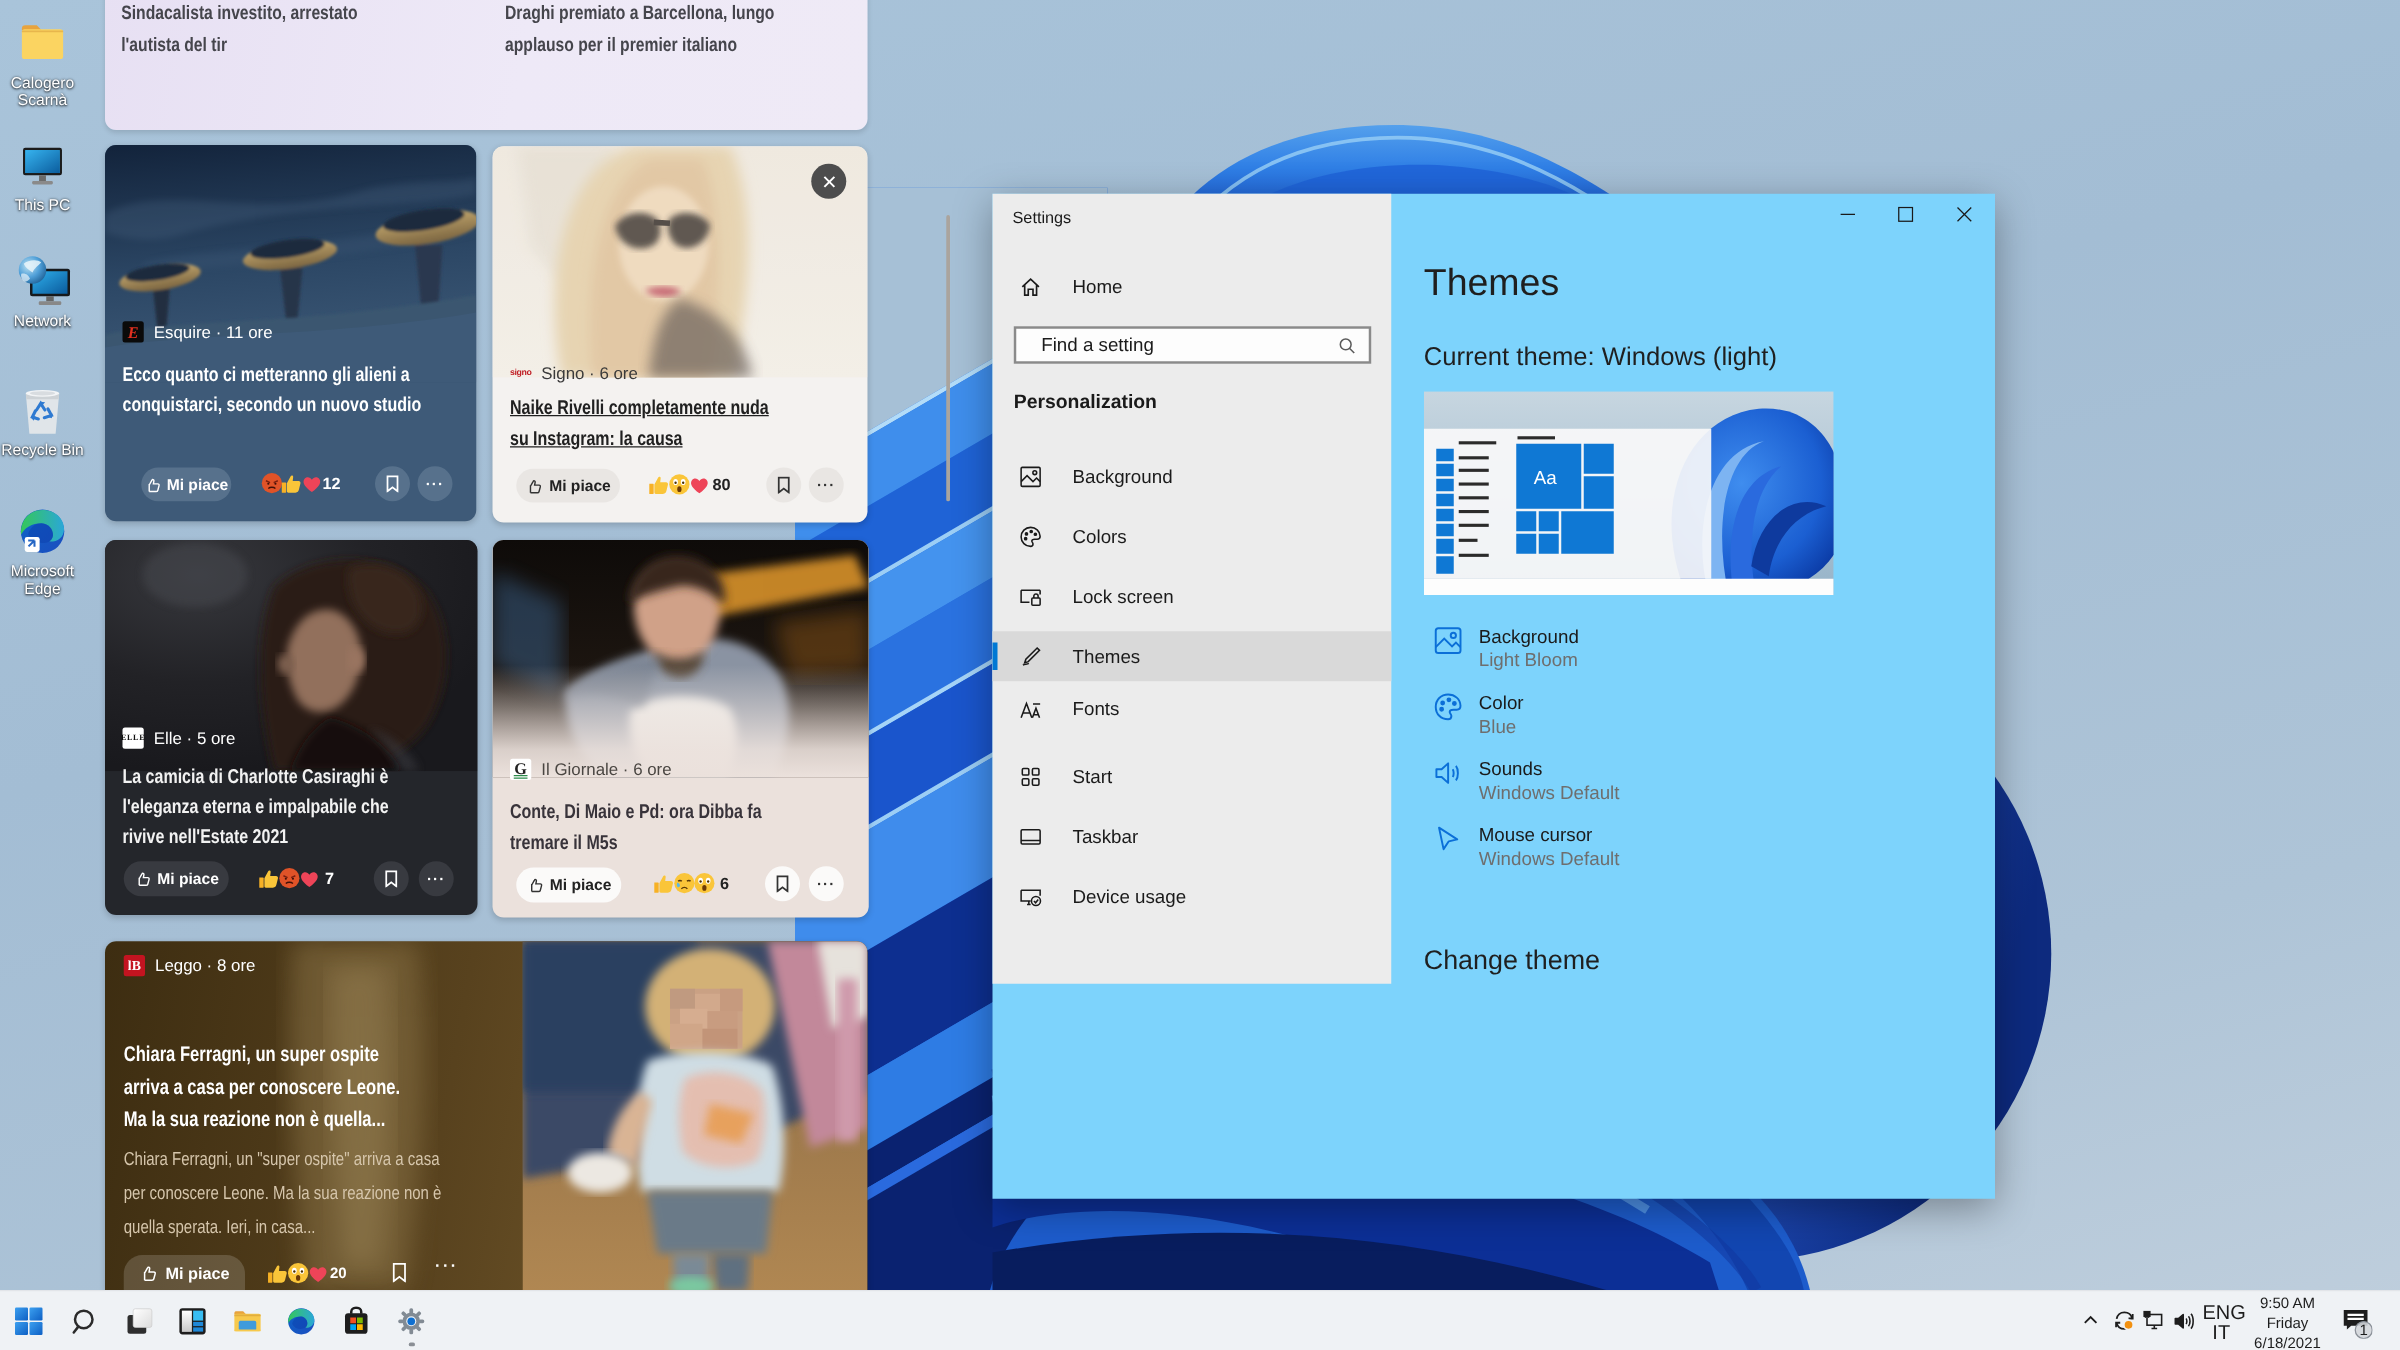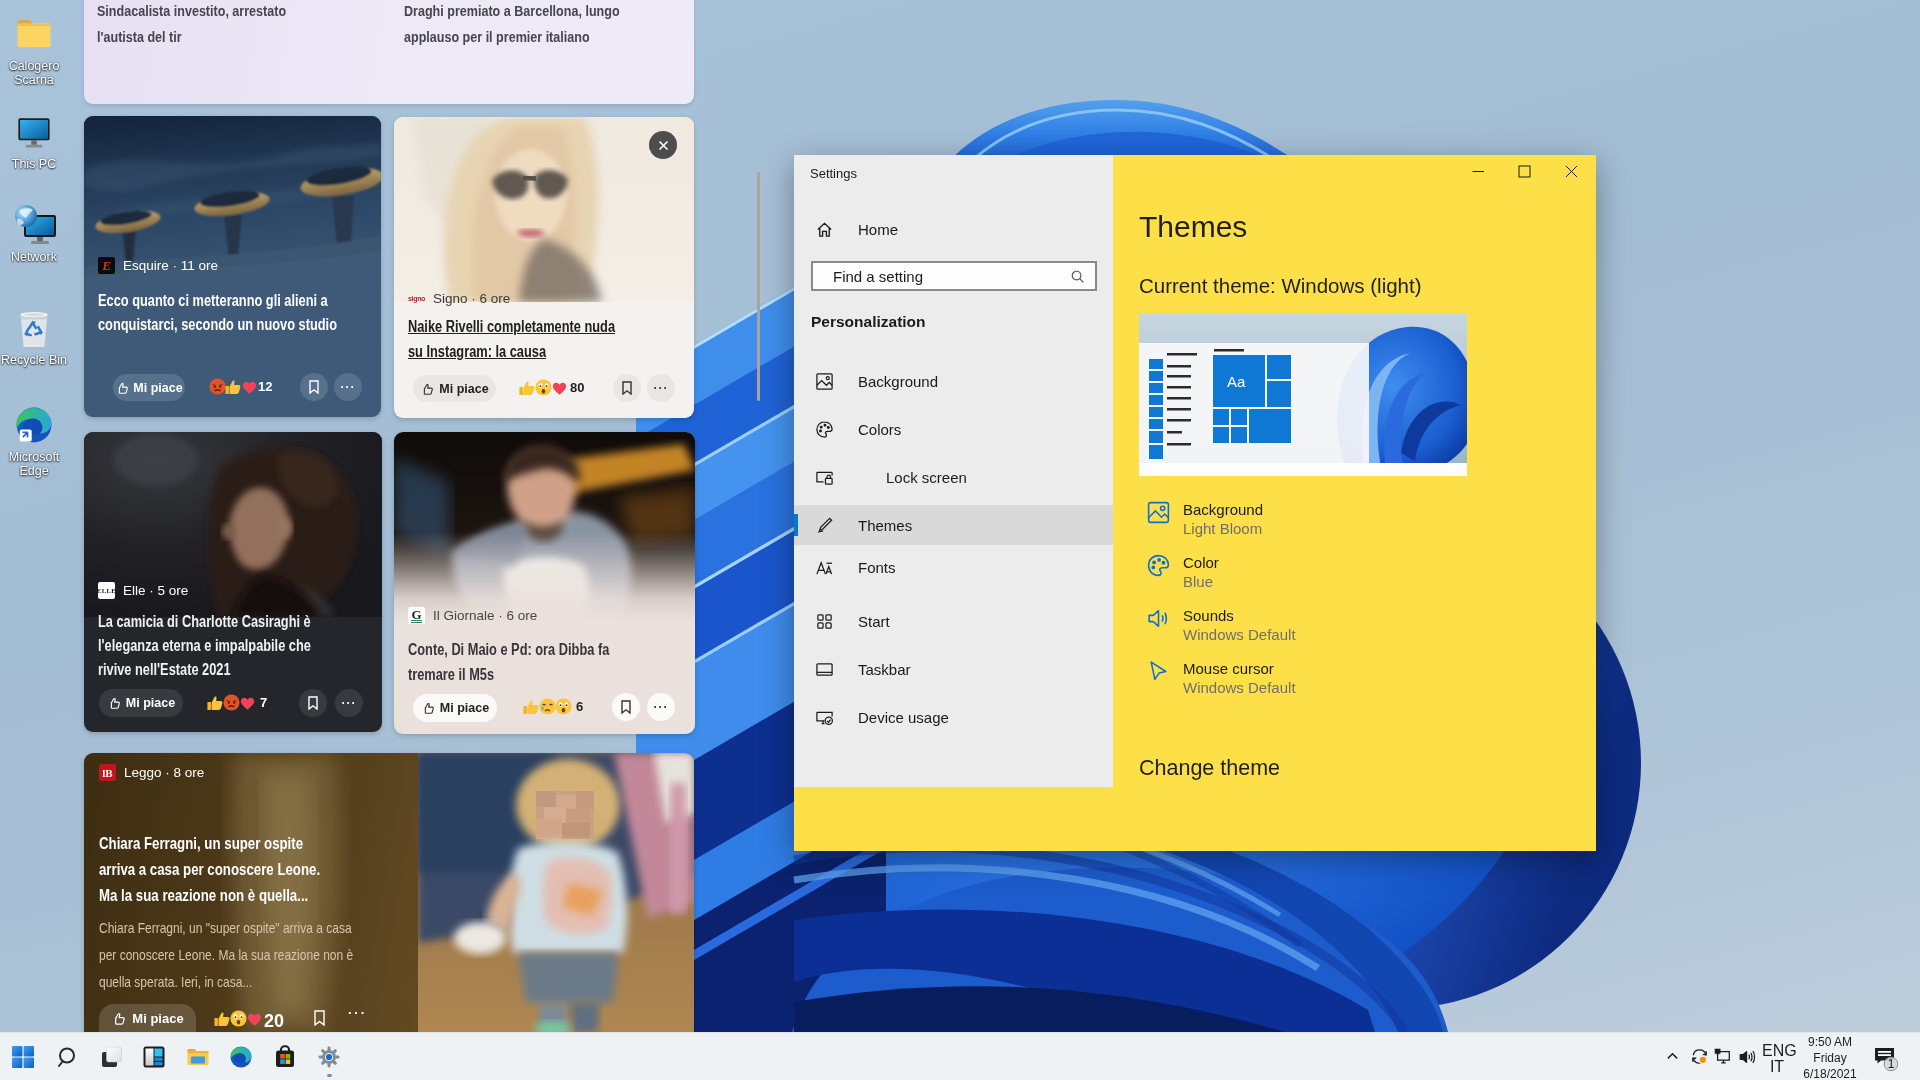--- a/index.html
+++ b/index.html
@@ -14,21 +14,21 @@
 .dicon .lbl { margin-top:3px; font-size:12.5px; color:#fff; text-shadow:0 1px 2px rgba(0,0,0,.85), 0 0 2px rgba(0,0,0,.5); line-height:14px; }
 
 
 .card { position:absolute; border-radius:9px; overflow:hidden; box-shadow:0 2px 5px rgba(0,0,0,.18); }
 .pill { position:absolute; display:flex; align-items:center; justify-content:center; border-radius:14px; font-weight:bold; }
 .circ { position:absolute; width:28px; height:28px; border-radius:50%; display:flex; align-items:center; justify-content:center; }
 .srcrow { position:absolute; display:flex; align-items:center; gap:8px; }
 .srclogo { width:17px; height:17px; border-radius:2px; display:flex; align-items:center; justify-content:center; }
 
 
-#win { position:absolute; left:794px; top:155px; width:802px; height:696px; background:#fde047; box-shadow:0 8px 30px rgba(0,0,0,.35); }
+#win { position:absolute; left:794px; top:155px; width:802px; height:804px; background:#7dd3fc; box-shadow:0 8px 30px rgba(0,0,0,.35); }
 #sidebar { position:absolute; left:0; top:0; width:319px; height:632px; background:#ececec; }
 .navrow { position:absolute; left:0; width:319px; height:40px; display:flex; align-items:center; color:#1a1a1a; font-size:15px; }
 .navrow svg { margin-left:21px; margin-right:24px; }
 
 #content { position:absolute; left:0; top:0; width:802px; height:632px; }
 .thitem { position:absolute; left:352px; display:flex; gap:12px; align-items:flex-start; }
 .tht { font-size:15px; color:#1a1a1a; line-height:19px; white-space:nowrap; }
 .ths { font-size:15px; color:#6e6e6e; line-height:18px; margin-top:1px; white-space:nowrap; }
 
 
@@ -494,21 +494,21 @@
         </svg><svg width="19" height="19" viewBox="0 0 20 20" style="vertical-align:top;margin-left:-3px;">
           <circle cx="10" cy="10" r="8.5" fill="#fac539"></circle>
           <ellipse cx="6.8" cy="8" rx="2" ry="2.6" fill="#fff"></ellipse>
           <ellipse cx="13.2" cy="8" rx="2" ry="2.6" fill="#fff"></ellipse>
           <circle cx="6.8" cy="8.6" r="1" fill="#4a2f00"></circle>
           <circle cx="13.2" cy="8.6" r="1" fill="#4a2f00"></circle>
           <ellipse cx="10" cy="14" rx="1.8" ry="2.4" fill="#6b3a06"></ellipse>
         </svg><svg width="19" height="19" viewBox="0 0 20 20" style="vertical-align:top;margin-left:-3px;">
           <path fill="#ee4458" d="M10 17.5 C3.8 13 1.8 9.5 3.6 6.7 C5.3 4.2 8.6 4.7 10 7.2 C11.4 4.7 14.7 4.2 16.4 6.7 C18.2 9.5 16.2 13 10 17.5 Z"></path>
         </svg></span>
-  <span style="position:absolute;left:180px;top:258px;color:#fff;font-size:18px;font-weight:bold;">20</span>
+  <span style="position:absolute;left:180px;top:258px;color:#fff;font-size:12px;font-weight:bold;">20</span>
   <svg style="position:absolute;left:229px;top:257px;" width="13" height="16" viewBox="0 0 13 16" fill="none" stroke="#fff" stroke-width="1.4">
         <path d="M2 1 L11 1 L11 15 L6.5 11.5 L2 15 Z"></path>
       </svg>
   <span style="position:absolute;left:264px;top:252px;color:#fff;font-weight:bold;letter-spacing:2px;font-size:13px;">···</span>
   <svg width="276" height="280" viewBox="0 0 276 280" style="position:absolute;top:0;left:334px;">
     <defs>
       <filter id="kb">
             <feGaussianBlur stdDeviation="4"></feGaussianBlur>
           </filter>
       <linearGradient id="kfloor" x1="0" y1="0" x2="0" y2="1">
@@ -571,21 +571,21 @@
     <div class="navrow" style="top:254px;">
       <svg width="19" height="19" viewBox="0 0 20 20" fill="none" stroke="#1a1a1a" stroke-width="1.3">
           <path d="M10 2 C5.5 2 2 5.5 2 10 C2 14.5 5.5 18 10 18 C11.5 18 12 17 12 16 C12 14.8 11 14.5 11 13.5 C11 12.5 12 12 13.5 12 L15.5 12 C17 12 18 11 18 9.5 C17.8 5 14.3 2 10 2 Z"></path>
           <circle cx="6.5" cy="7.5" r="0.9" fill="#1a1a1a"></circle>
           <circle cx="10.5" cy="5.5" r="0.9" fill="#1a1a1a"></circle>
           <circle cx="14" cy="7.8" r="0.9" fill="#1a1a1a"></circle>
           <circle cx="5.8" cy="11.5" r="0.9" fill="#1a1a1a"></circle>
         </svg>
       <span>Colors</span>
     </div>
-    <div class="navrow" style="top:302px;gap:28px;">
+    <div class="navrow" style="top:302px;">
       <svg width="19" height="19" viewBox="0 0 20 20" fill="none" stroke="#1a1a1a" stroke-width="1.3">
           <path d="M2 4.5 L18 4.5 M2 4.5 L2 14.5 L9 14.5 M18 4.5 L18 8"></path>
           <rect x="11" y="11" width="7" height="6" rx="0.8"></rect>
           <path d="M12.7 11 L12.7 9.3 C12.7 7 16.3 7 16.3 9.3 L16.3 11"></path>
         </svg>
       <span>Lock screen</span>
     </div>
     <div class="navrow sel" style="top:350px;background:#d9d9d9;">
       <div style="position:absolute;left:0;top:9px;width:4px;height:22px;background:#0078d4;"></div>
       <svg width="19" height="19" viewBox="0 0 20 20" fill="none" stroke="#1a1a1a" stroke-width="1.3">

